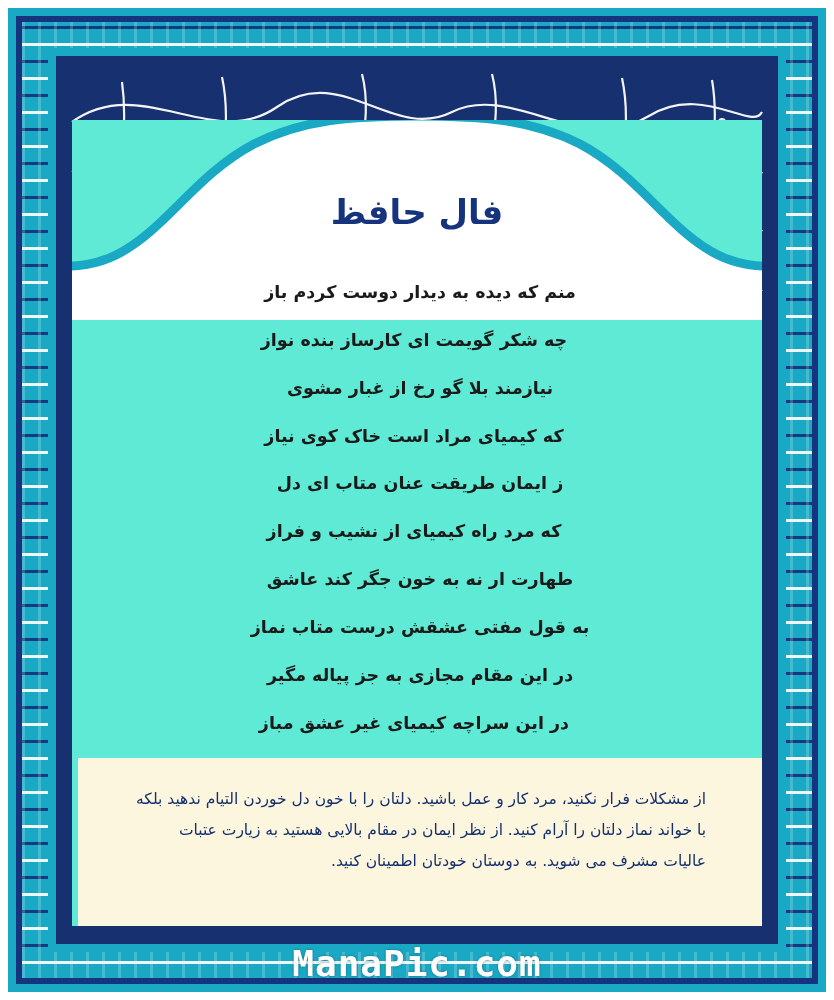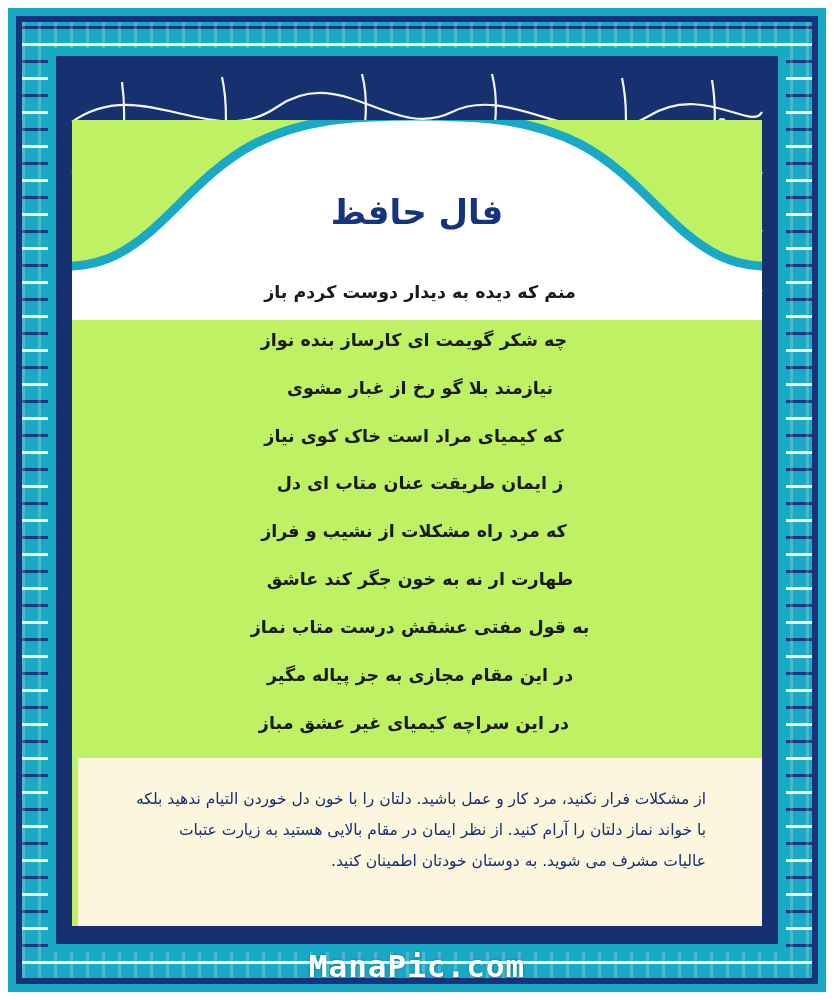--- a/index.html
+++ b/index.html
@@ -88,21 +88,21 @@
   }
   .arabesque svg { display:block; width:100%; height:100%; }
 
   
   .card {
     position: absolute;
     left: 72px;
     right: 72px;
     top: 120px;
     bottom: 74px;
-    background: #bef264;
+    background: #5eead4;
     overflow: hidden;
   }
   .card-arch {
     position: absolute;
     left: 0; right: 0; top: 0;
     height: 200px;
   }
   .card-arch svg { display:block; width:100%; height:100%; }
 
   .title {
@@ -175,21 +175,21 @@
   .watermark {
     position: absolute;
     left: 0; right: 0;
     bottom: 16px;
     text-align: center;
     z-index: 6;
     direction: ltr;
   }
   .watermark span {
     font-family: "DejaVu Sans Mono", "Liberation Mono", monospace;
-    font-size: 31px;
+    font-size: 36px;
     font-weight: bold;
     color: #ffffff;
     letter-spacing: 1px;
     text-shadow: 0 0 3px rgba(0,0,0,.35);
   }
 </style>
 </head>
 <body>
 
 <div class="poster">
@@ -277,21 +277,21 @@
         <div class="mesra left">که کیمیای مراد است خاک کوی نیاز</div>
       </div>
 
       <div class="bayt row-r">
         <div class="mesra right">ز ایمان طریقت عنان متاب ای دل</div>
         <div class="mesra left">&nbsp;</div>
       </div>
 
       <div class="bayt row-l">
         <div class="mesra right">&nbsp;</div>
-        <div class="mesra left">که مرد راه مشکلات از نشیب و فراز</div>
+        <div class="mesra left">که مرد راه کیمیای از نشیب و فراز</div>
       </div>
 
       <div class="bayt row-r">
         <div class="mesra right">طهارت ار نه به خون جگر کند عاشق</div>
         <div class="mesra left">&nbsp;</div>
       </div>
 
       <div class="bayt row-r">
         <div class="mesra right">به قول مفتی عشقش درست متاب نماز</div>
         <div class="mesra left">&nbsp;</div>

